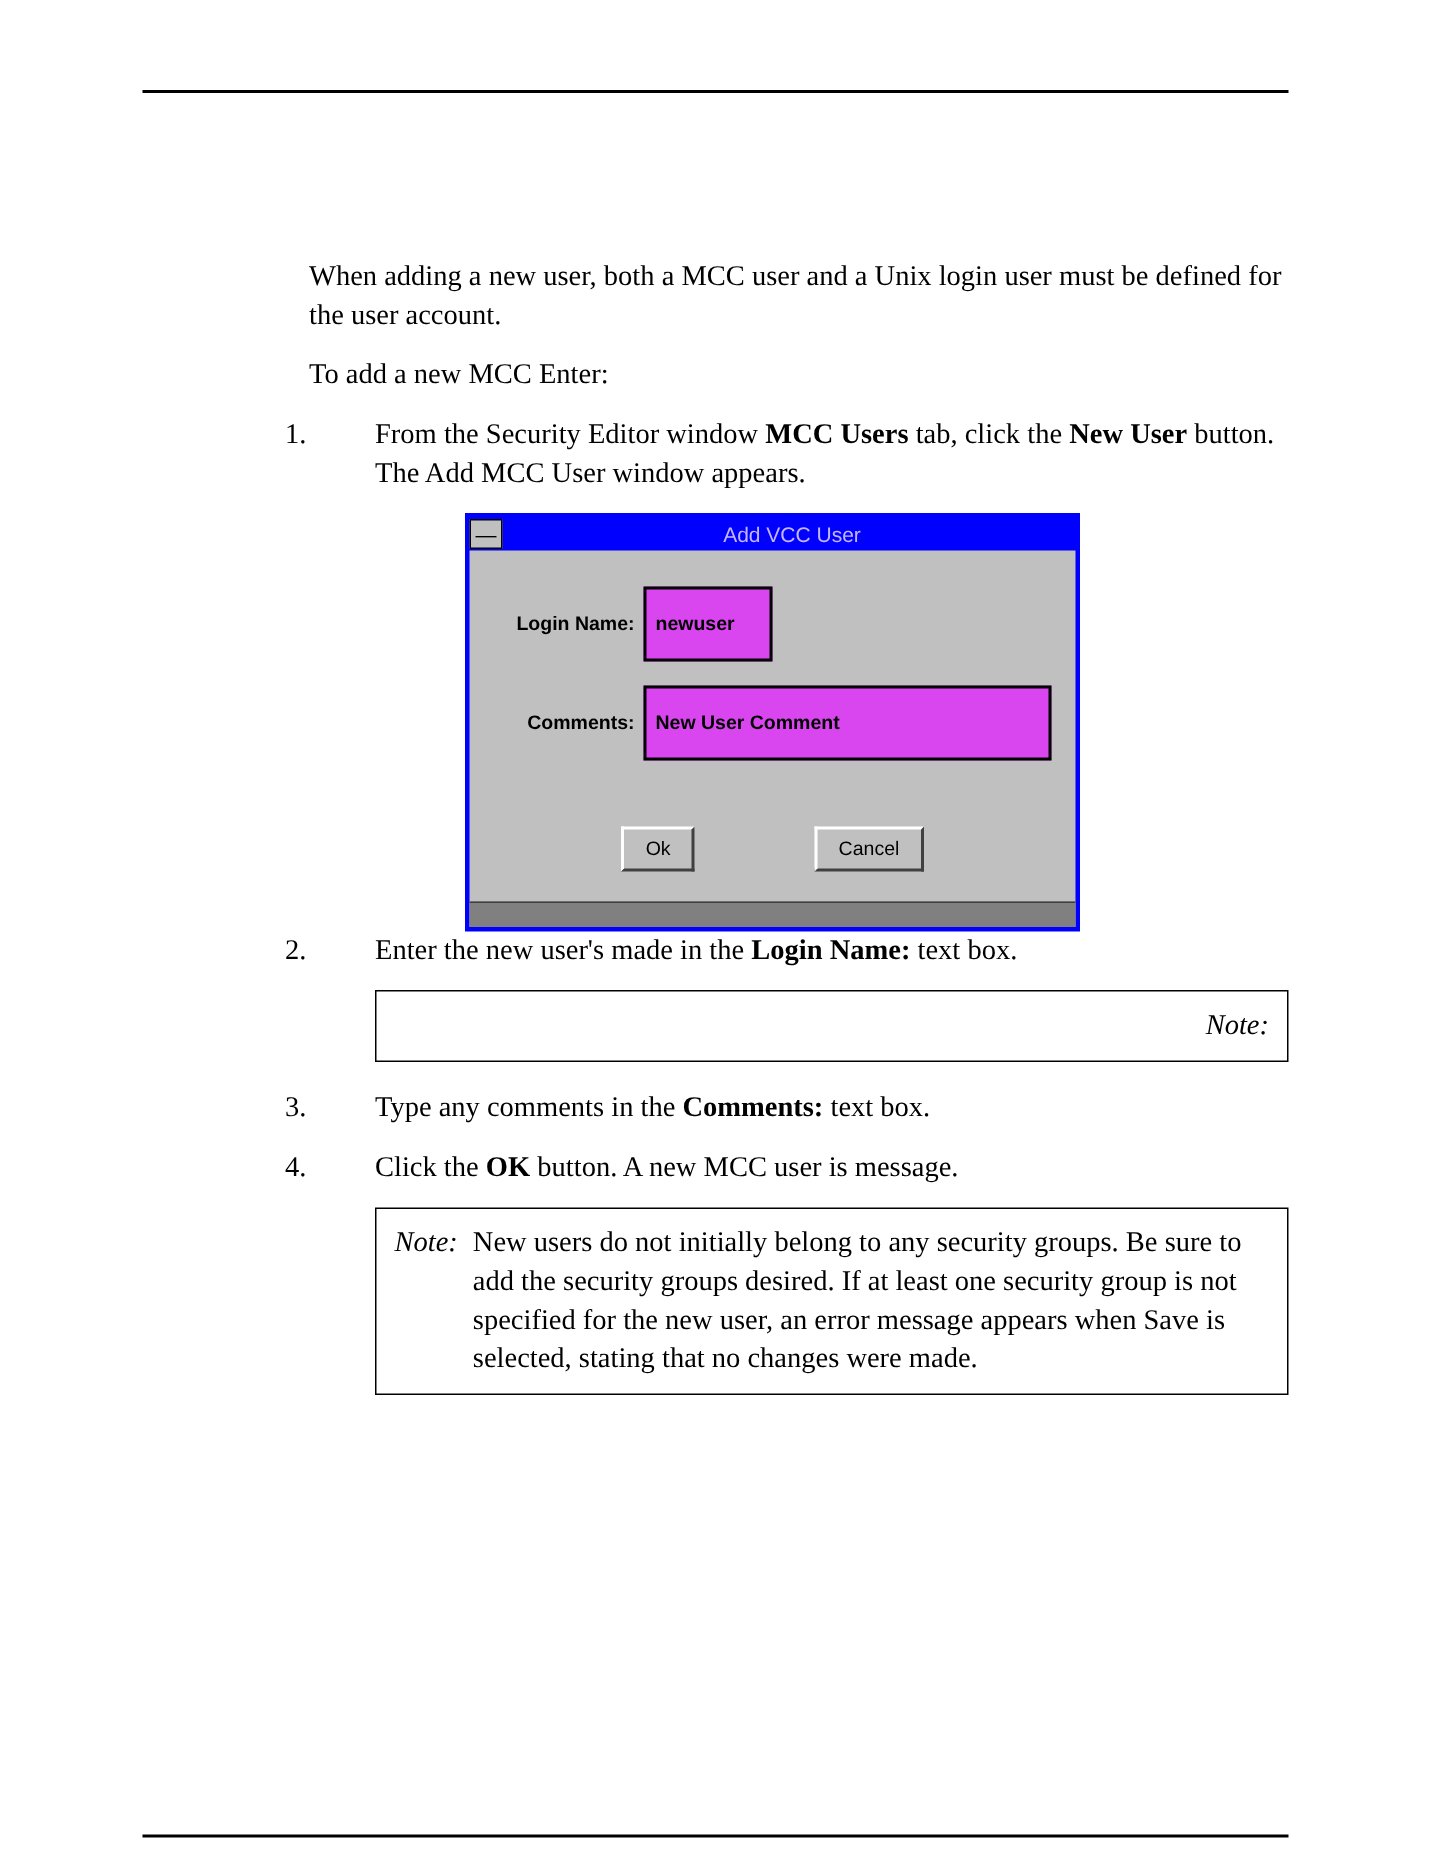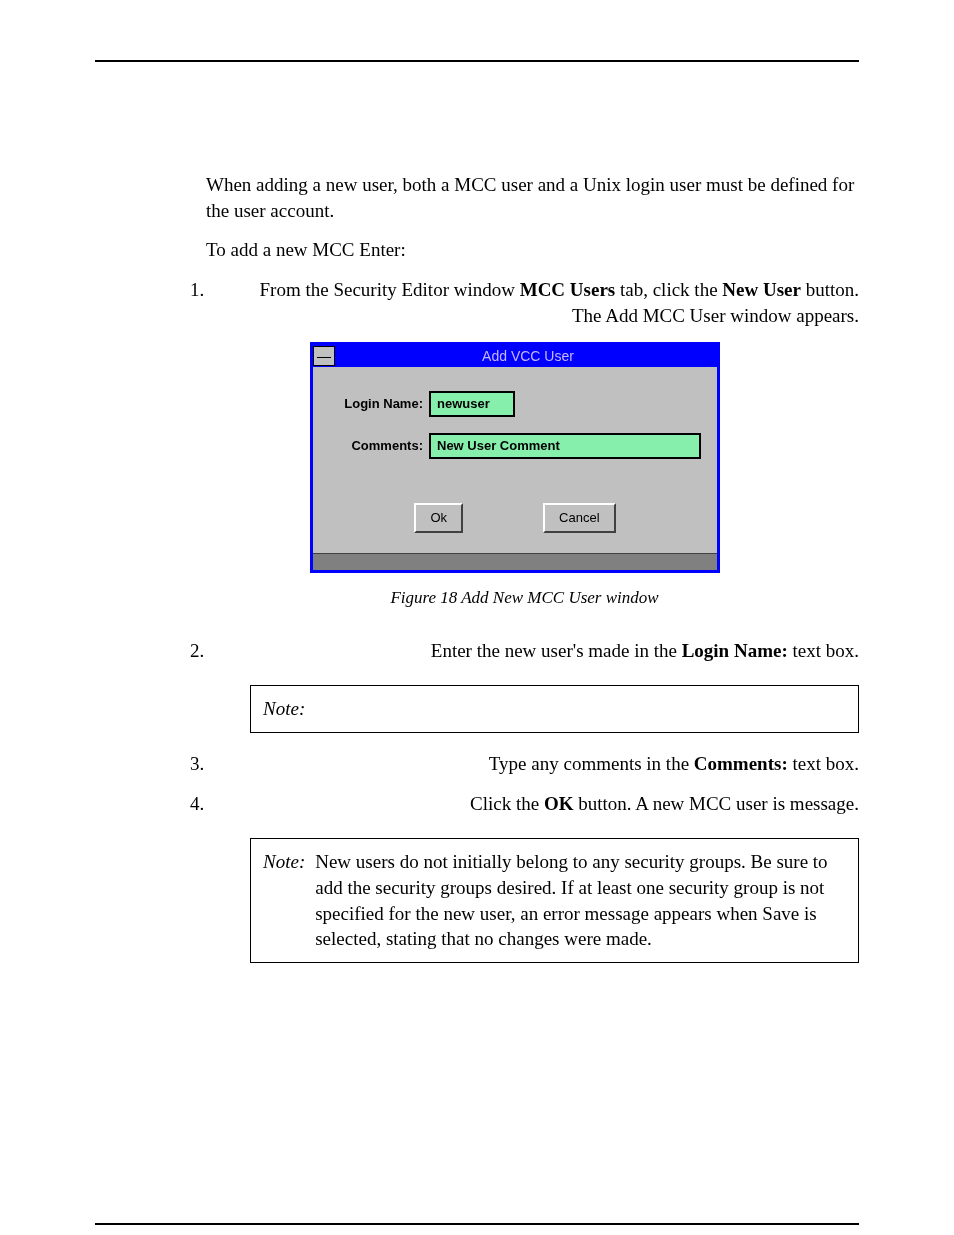--- a/index.html
+++ b/index.html
@@ -38,37 +38,37 @@
   .step {
     display: flex;
     margin: 0 0 14px 0;
   }
   .step .num {
     width: 60px;
     flex: 0 0 60px;
   }
   .step .body {
     flex: 1 1 auto;
-    text-align: right;
   }
   .bold { font-weight: bold; }
   
   .fig-caption {
     text-align: center;
     font-style: italic;
     font-size: 17px;
     margin: 14px 0 28px 0;
   }
   
   .note-box {
     border: 1px solid #000;
-    margin: 22px 0 18px 60px;
+    margin: 6px 0 18px 60px;
     padding: 10px 12px;
     display: flex;
     gap: 10px;
+    justify-content: flex-end;
   }
   .note-box .lead {
     font-style: italic;
     flex: 0 0 auto;
   }
   .note-box .txt {
     flex: 1 1 auto;
   }
   
   .dialog-wrap {
@@ -117,25 +117,25 @@
   }
   .row .lbl {
     width: 94px;
     text-align: right;
     padding-right: 6px;
     font-weight: bold;
     font-size: 13px;
   }
   .row .fld {
     border: 2px solid #000;
-    background: #86efac;
+    background: #d946ef;
     height: 22px;
     display: flex;
     align-items: center;
-    padding: 0 6px;
+    padding: 12px 6px;
     font-weight: bold;
     font-size: 13px;
   }
   .fld.login { width: 70px; }
   .fld.comments { width: 256px; text-align: right; }
   .btn-row {
     display: flex;
     justify-content: center;
     gap: 80px;
     margin: 44px 0 20px 0;
@@ -192,21 +192,20 @@
           </div>
           <div class="btn-row">
             <div class="btn">Ok</div>
             <div class="btn">Cancel</div>
           </div>
           <div class="status-bar"></div>
         </div>
       </div>
     </div>
 
-    <div class="fig-caption">Figure 18 Add New MCC User window</div>
 
     <div class="step">
       <div class="num">2.</div>
       <div class="body">
         <span>Enter the new user's made in the </span><span class="bold">Login Name:</span><span> text box.</span>
       </div>
     </div>
 
     <div class="note-box">
       <div class="lead">Note:</div>

